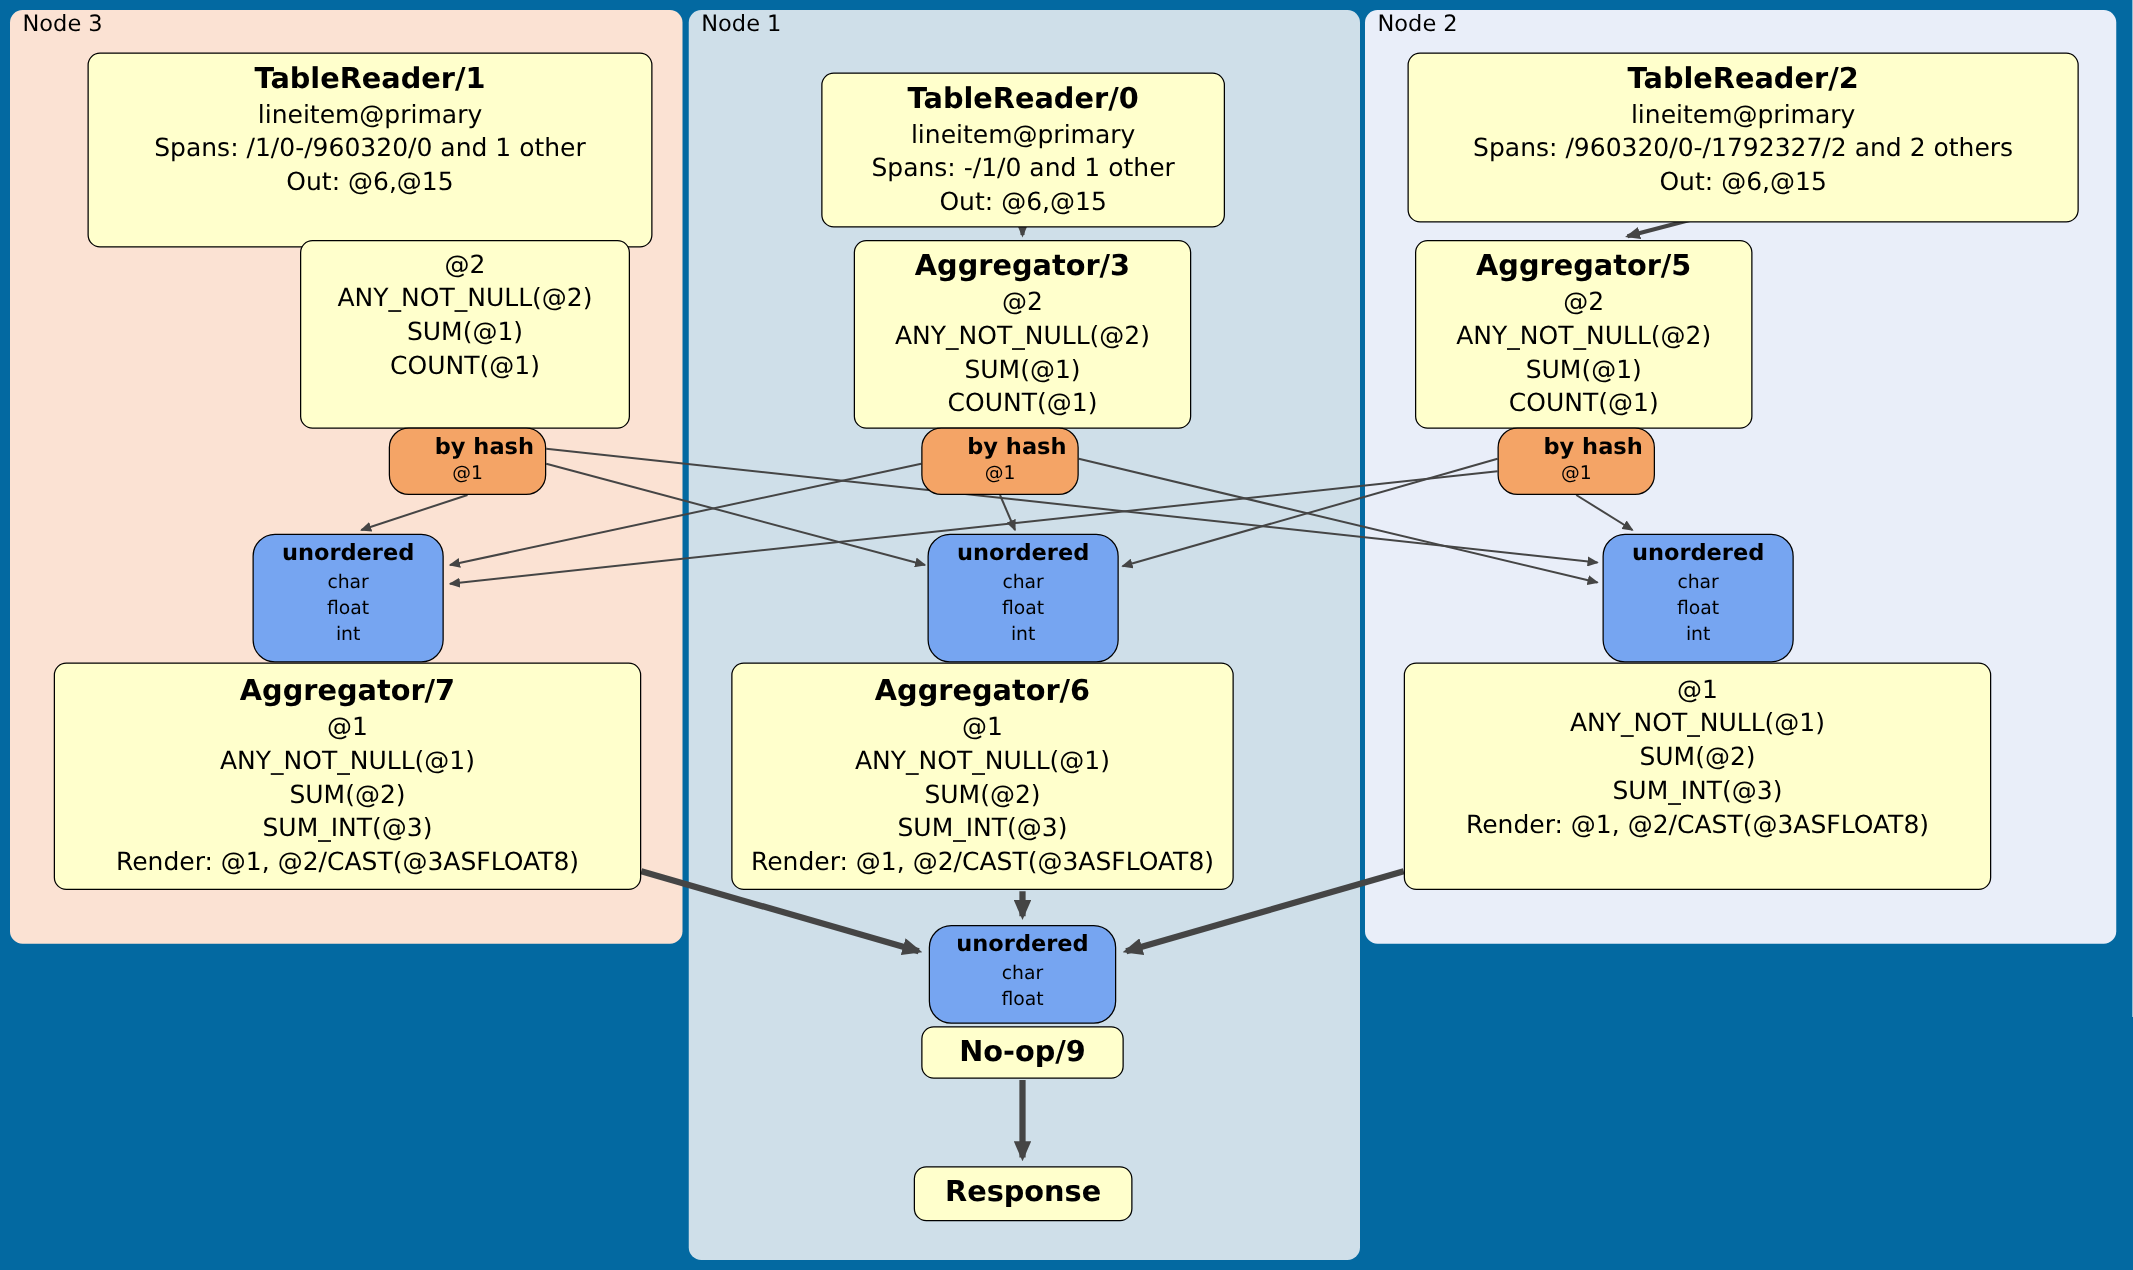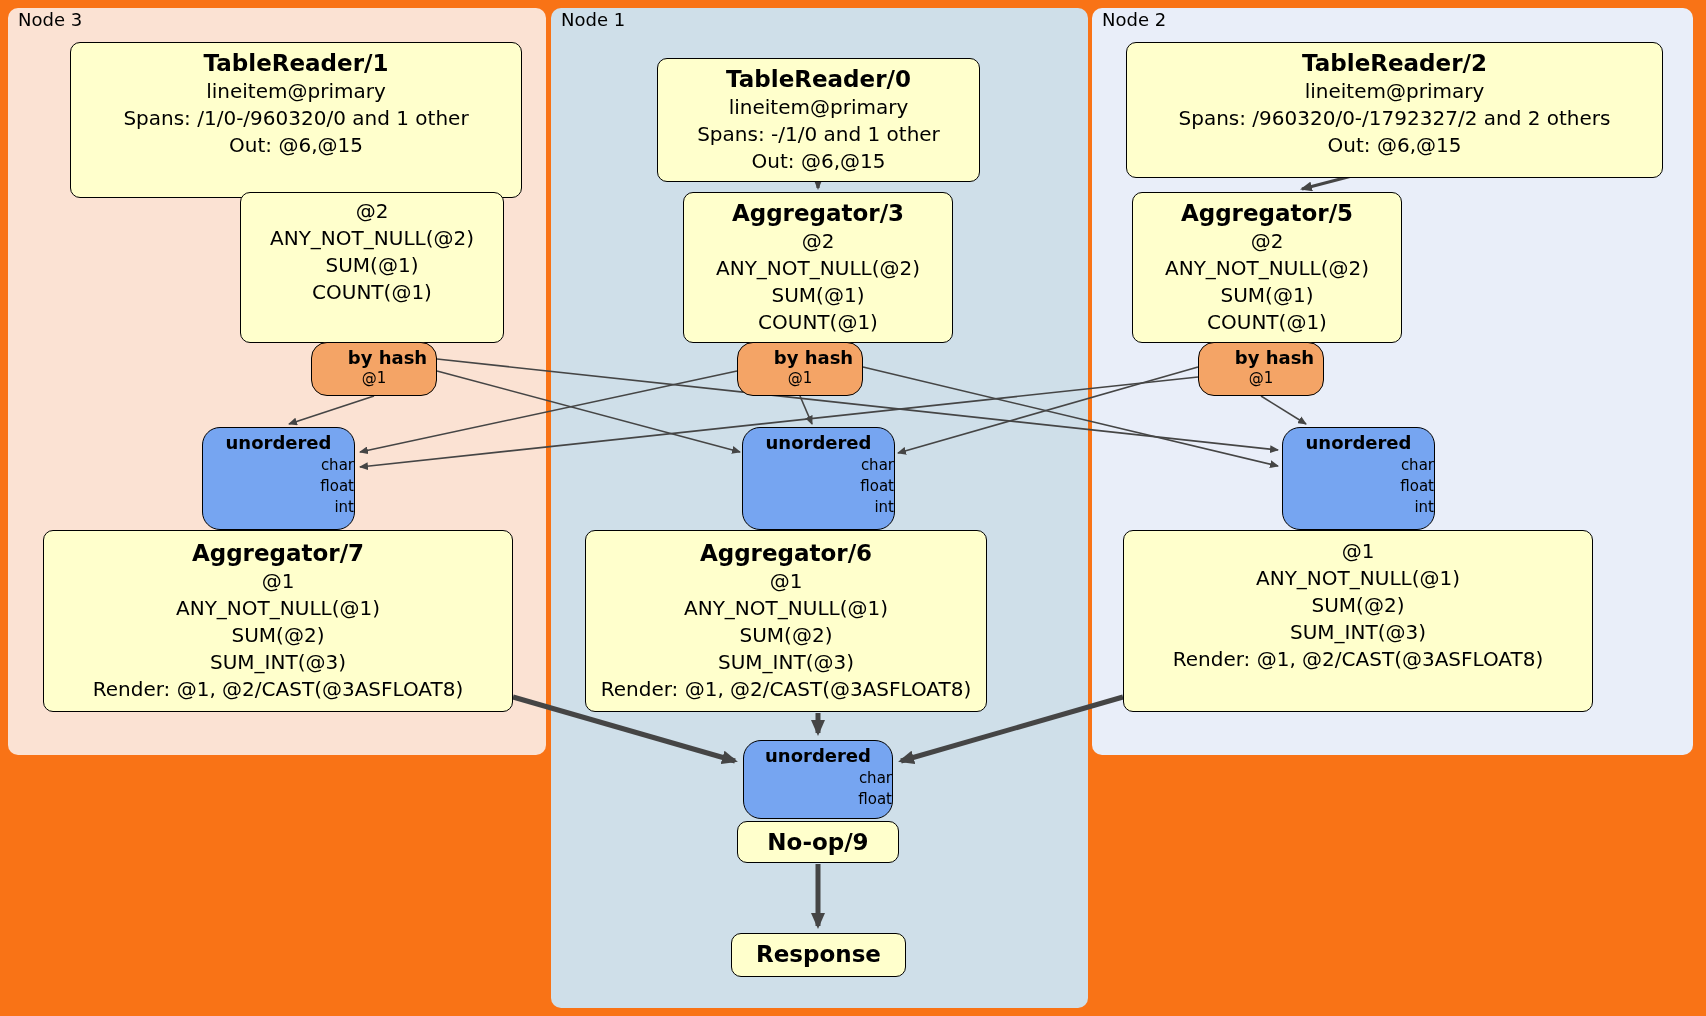--- a/index.html
+++ b/index.html
@@ -1,37 +1,37 @@
 <!DOCTYPE html>
 <html style="--node3-bg: #fbe2d3; --node1-bg: #cfdfe9; --node2-bg: #e9eef9; --box-bg: #ffffcc; --router-bg: #f4a466; --sync-bg: #76a5f1; --edge: #454545;"><head>
 <meta charset="utf-8">
 <style>
   :root{
     --node3-bg:#fbe2d3; --node1-bg:#cfdfe9; --node2-bg:#e9eef9;
     --box-bg:#ffffcc; --router-bg:#f4a466; --sync-bg:#76a5f1; --edge:#454545;
   }
   html,body{margin:0;padding:0;background:#ffffff;}
   body{font-family:"DejaVu Sans","Liberation Sans",sans-serif;color:#000;}
-  #canvas{position:relative;width:1706px;height:1016px;overflow:hidden;background:#f97316;}
+  #canvas{position:relative;width:1706px;height:1016px;overflow:hidden;background:#0369a1;}
   .panel{position:absolute;border-radius:10px;z-index:0;}
   .panel-label{position:absolute;z-index:3;font-size:18px;line-height:20px;}
   #edges{position:absolute;left:0;top:0;z-index:1;}
   .ybox{position:absolute;z-index:2;background:var(--box-bg);border:1.5px solid #000;
         border-radius:10px;box-sizing:border-box;text-align:center;padding-top:5px;
         font-size:20px;line-height:27px;}
   .ybox .title{font-size:23px;font-weight:bold;line-height:30px;white-space:nowrap;}
   .ybox.small{padding-top:0;}
   .ybox.small .title{line-height:40px;}
   .pill{position:absolute;z-index:2;border:1.4px solid #000;box-sizing:border-box;text-align:center;}
   .router{background:var(--router-bg);border-radius:16px;}
   .router .ptitle{font-size:18px;font-weight:bold;line-height:22px;margin-top:4px;white-space:nowrap;margin-left:27px;}
   .router .psub{font-size:15px;line-height:19px;}
   .sync{background:var(--sync-bg);border-radius:18px;}
   .sync .ptitle{font-size:18px;font-weight:bold;line-height:24px;margin-top:3px;white-space:nowrap;}
-  .sync .pline{font-size:15px;line-height:21px;text-align:right;}
+  .sync .pline{font-size:15px;line-height:21px;}
   .e-thin{stroke:var(--edge);stroke-width:1.6;}
   .e-mid{stroke:var(--edge);stroke-width:3.2;}
   .e-thick{stroke:var(--edge);stroke-width:5;}
   marker path{fill:var(--edge);}
 </style>
 </head>
 <body>
 
 <div id="canvas">
 

